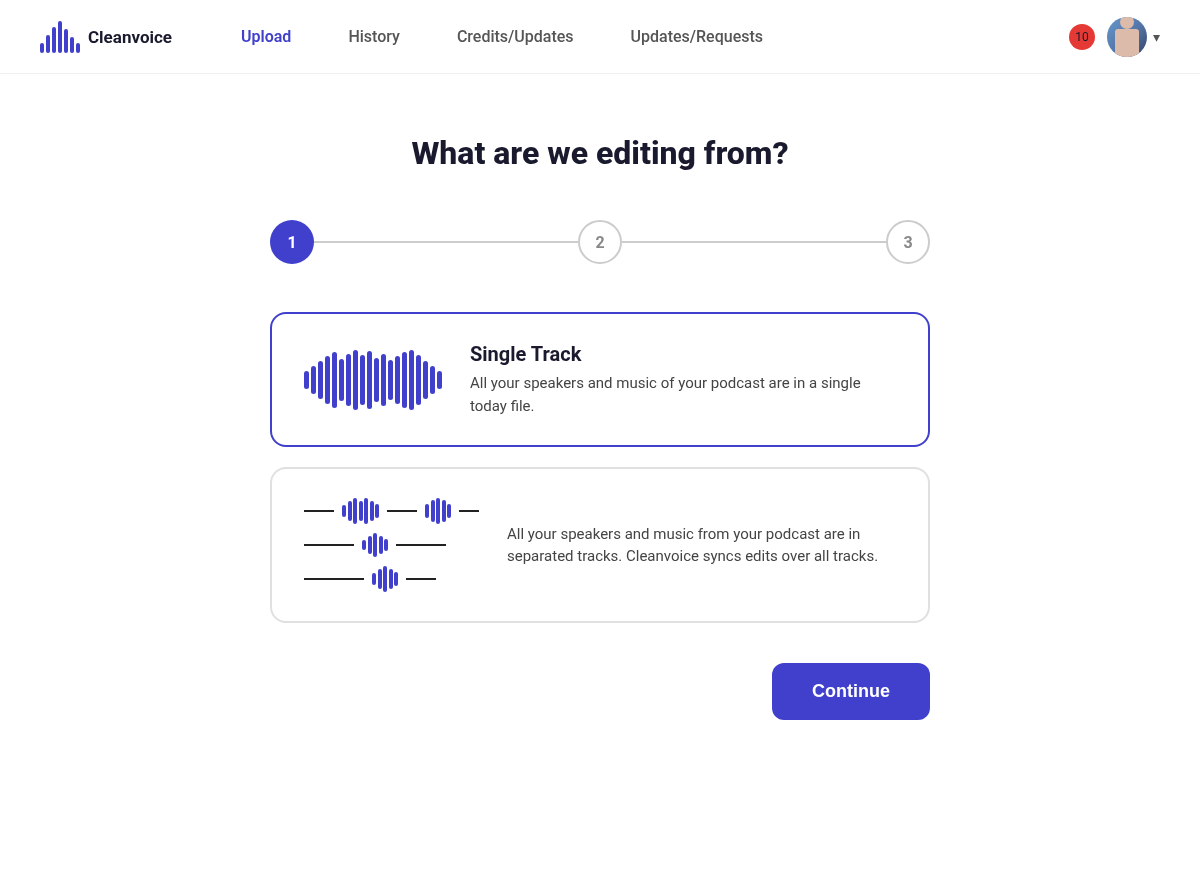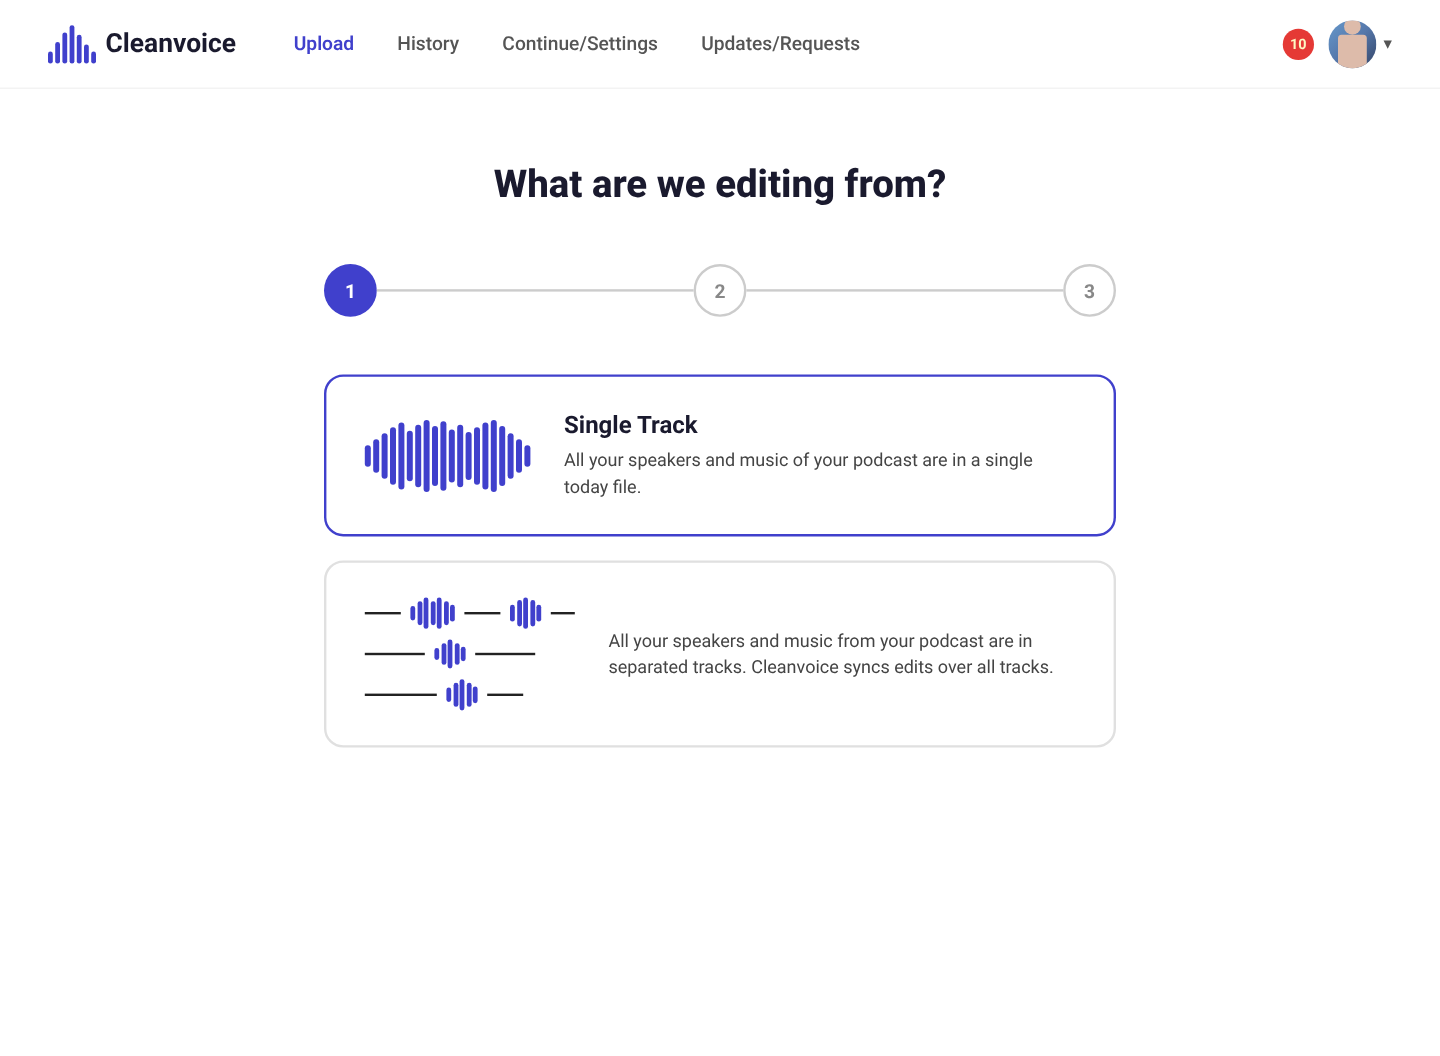--- a/index.html
+++ b/index.html
@@ -29,36 +29,37 @@
       align-items: flex-end;
       gap: 2px;
       height: 32px;
     }
     .logo-bar {
       width: 4px;
       background: #4040cc;
       border-radius: 2px;
     }
     .logo-text {
-      font-size: 22px;
+      font-size: 17px;
       font-weight: 700;
       color: #1a1a2e;
     }
     .nav-links {
       display: flex;
       align-items: center;
       gap: 36px;
       flex: 1;
     }
     .nav-link {
       font-size: 16px;
       font-weight: 500;
       color: #555;
       cursor: pointer;
       text-decoration: none;
+      margin-left: 21px;
     }
     .nav-link.active {
       color: #4040cc;
       font-weight: 600;
     }
     .nav-right {
       display: flex;
       align-items: center;
       gap: 12px;
     }
@@ -69,23 +70,23 @@
       justify-content: center;
     }
     .badge-dot {
       width: 26px;
       height: 26px;
       background: #e53935;
       border-radius: 50%;
       display: flex;
       align-items: center;
       justify-content: center;
-      color: #fef9c3;
+      color: #0f172a;
       font-size: 12px;
-      font-weight: 700;
+      font-weight: 400;
     }
     .avatar-area {
       display: flex;
       align-items: center;
       gap: 6px;
       cursor: pointer;
     }
     .avatar {
       width: 40px;
       height: 40px;
@@ -296,21 +297,21 @@
       <div class="logo-bar" style="height:24px"></div>
       <div class="logo-bar" style="height:16px"></div>
       <div class="logo-bar" style="height:10px"></div>
     </div>
     <span class="logo-text">Cleanvoice</span>
   </div>
 
   <div class="nav-links">
     <a class="nav-link active">Upload</a>
     <a class="nav-link">History</a>
-    <a class="nav-link">Continue/Settings</a>
+    <a class="nav-link">Credits/Updates</a>
     <a class="nav-link">Updates/Requests</a>
   </div>
 
   <div class="nav-right">
     <div class="notification-badge">
       <div class="badge-dot">10</div>
     </div>
     <div class="avatar-area">
       <div class="avatar">
         <div class="avatar-img">
@@ -418,13 +419,16 @@
             <div class="track-line-right" style="width:30px"></div>
           </div>
         </div>
       </div>
       <div class="option-text">
         <p>All your speakers and music from your podcast are in separated tracks. Cleanvoice syncs edits over all tracks.</p>
       </div>
     </div>
   </div>
 
+  <div class="footer-area">
+    <button class="continue-btn">Continue</button>
+  </div>
 </main>
 
 </body></html>

